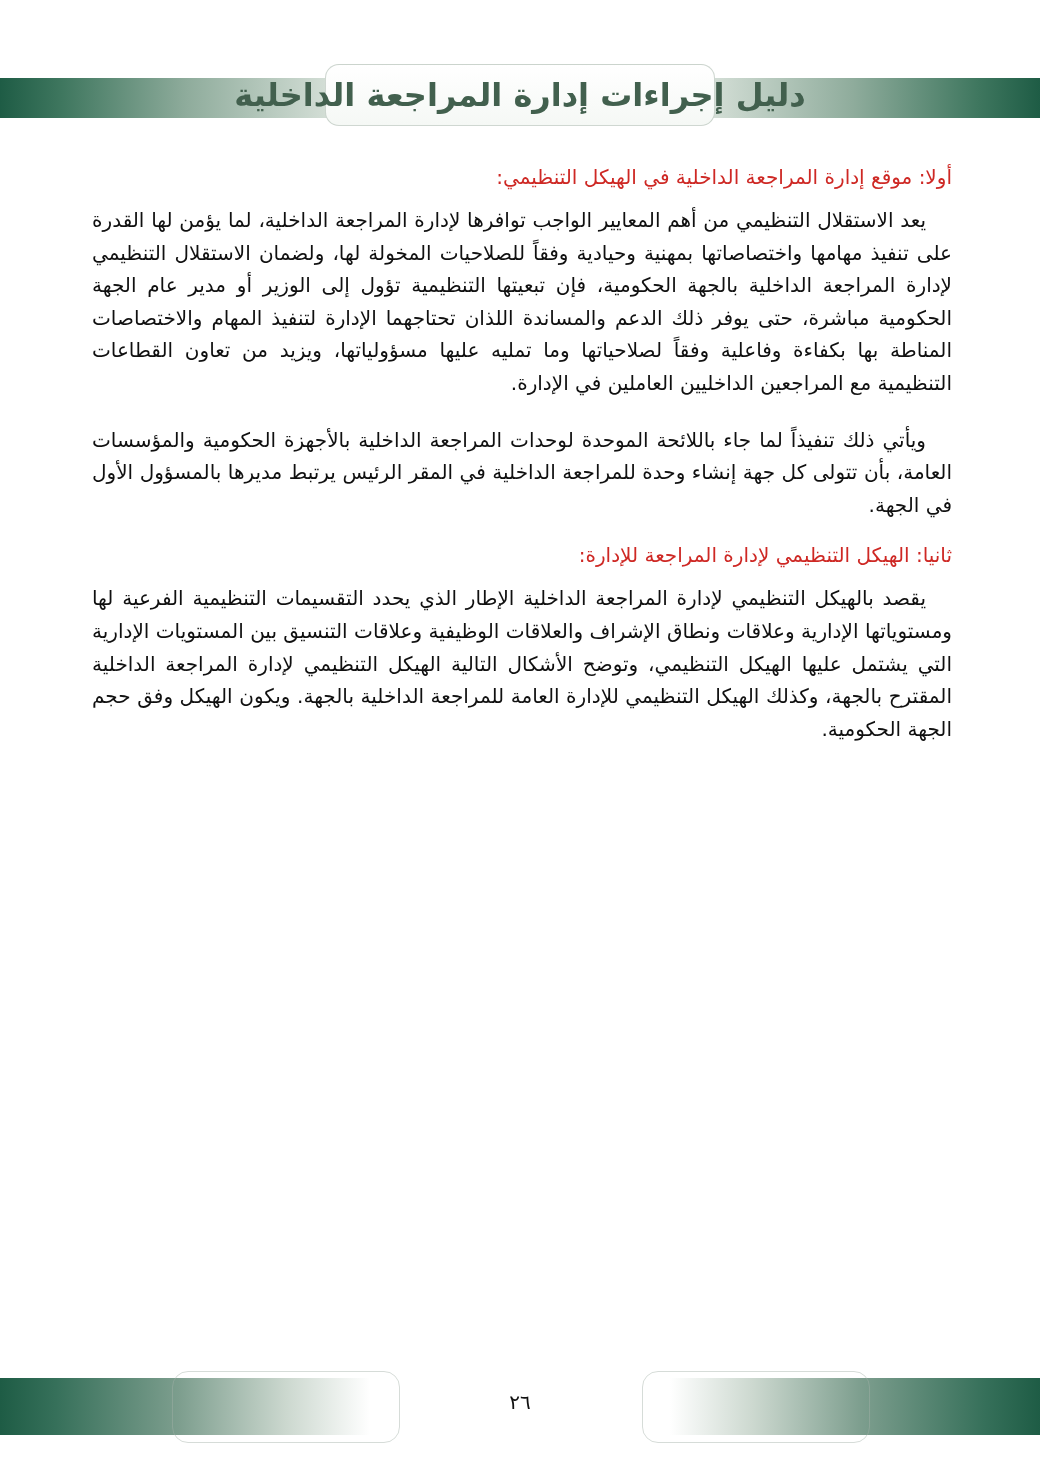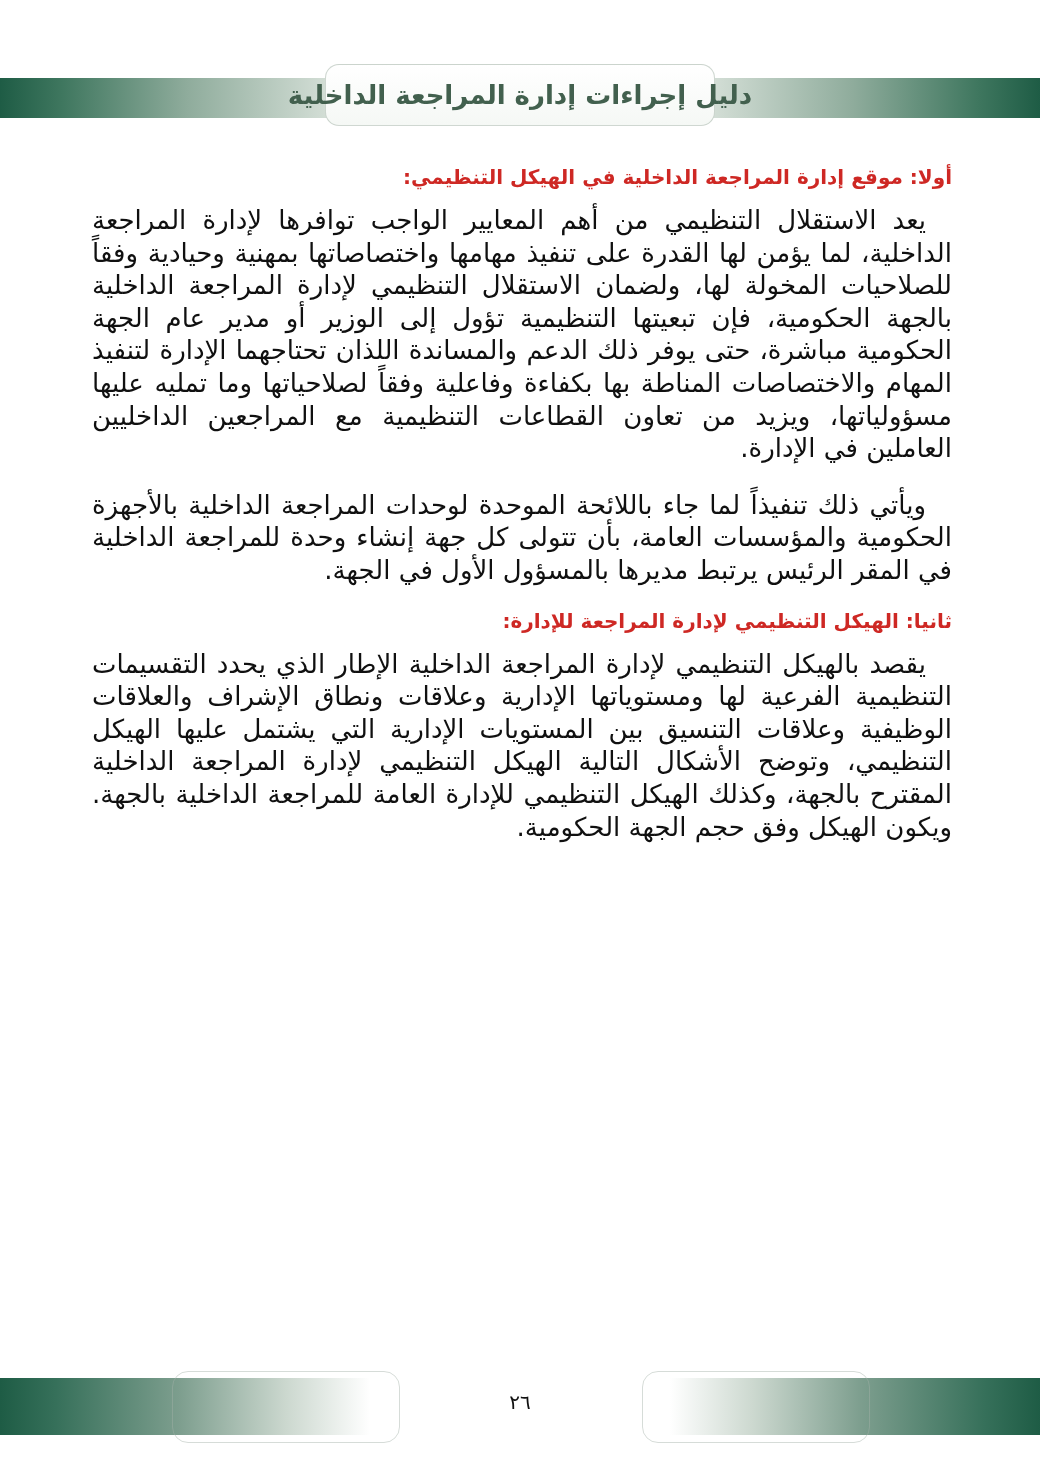--- a/index.html
+++ b/index.html
@@ -22,35 +22,35 @@
   }
   .header-tab{
     position:absolute;left:50%;top:64px;transform:translateX(-50%);
     width:388px;height:60px;
     border:1px solid rgba(168,182,172,0.55);
     border-radius:14px;
     background:linear-gradient(180deg,#ffffff 0%,#f5f8f5 100%);
     display:flex;align-items:center;justify-content:center;
   }
   .header-title{
-    color:#42604e;font-size:26px;font-weight:bold;
+    color:#42604e;font-size:32px;font-weight:bold;
     direction:rtl;white-space:nowrap;
   }
 
   
   .content{
     position:absolute;right:88px;left:92px;top:163px;
     direction:rtl;text-align:right;color:#101010;
   }
   .section-heading{
-    color:#ce2824;font-size:20px;font-weight:bold;
+    color:#ce2824;font-size:20px;font-weight:normal;
     margin:0 0 13px 0;line-height:28px;
   }
   .body-par{
-    font-size:26px;line-height:32.6px;
+    font-size:20px;line-height:32.6px;
     text-align:justify;text-indent:26px;
     margin:0 0 10px 0;
   }
   .body-par.last-of-section{margin-bottom:20px;margin-top:24px;}
 
   
   .footer-band{
     position:absolute;top:1378px;width:398px;height:57px;
   }
   .footer-band.left{

